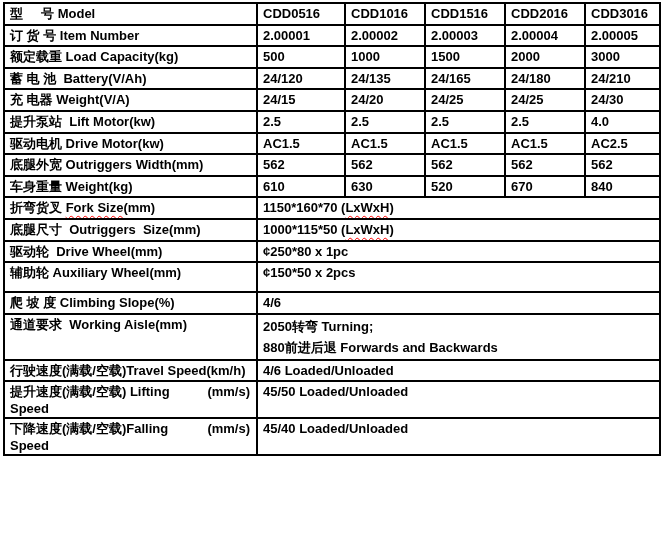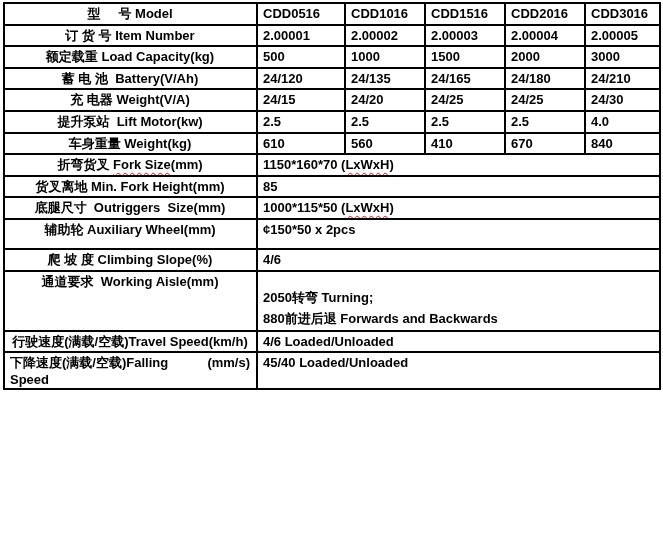--- a/index.html
+++ b/index.html
@@ -16,23 +16,23 @@
   col.c3{width:80px}col.c4{width:80px}col.c5{width:75px}
   tr{height:21.6px;}
   tr.tall-aux{height:30px;margin-left:8px;}
   tr.tall-2line{height:41px;}
   td{
     border:2px solid #000;
     font-size:13px;font-weight:bold;color:#000;
     padding:2px 5px 0 5px;vertical-align:top;line-height:16.5px;
     white-space:pre-wrap;overflow:hidden;
   }
-  .labwrap{display:flex;justify-content:center;align-items:flex-start;}
+  .labwrap{display:flex;justify-content:flex-start;align-items:flex-start;}
   .unit{white-space:pre;padding-right:1px;}
-  td.multiline{line-height:21.5px;padding-top:15px;}
+  td.multiline{line-height:21.5px;padding-top:1px;}
   .squiggle{
     text-decoration:underline;
     text-decoration-style:wavy;
     text-decoration-color:#ff0000;
     text-decoration-thickness:1px;
     text-underline-offset:3px;
     text-decoration-skip-ink:none;
   }
 </style>
 </head>
@@ -90,53 +90,73 @@
       </tr>
       <tr>
         <td class="label-cell"><div class="labwrap"><span class="lab">提升泵站  Lift Motor</span><span class="unit">(kw)</span></div></td>
         <td class="val-cell">2.5</td>
         <td class="val-cell">2.5</td>
         <td class="val-cell">2.5</td>
         <td class="val-cell">2.5</td>
         <td class="val-cell">4.0</td>
       </tr>
       <tr>
+        <td class="label-cell"><div class="labwrap"><span class="lab">驱动电机 Drive Motor</span><span class="unit">(kw)</span></div></td>
+        <td class="val-cell">AC1.5</td>
+        <td class="val-cell">AC1.5</td>
+        <td class="val-cell">AC1.5</td>
+        <td class="val-cell">AC1.5</td>
+        <td class="val-cell">AC2.5</td>
+      </tr>
+      <tr>
+        <td class="label-cell"><div class="labwrap"><span class="lab">底腿外宽 Outriggers Width</span><span class="unit">(mm)</span></div></td>
+        <td class="val-cell">562</td>
+        <td class="val-cell">562</td>
+        <td class="val-cell">562</td>
+        <td class="val-cell">562</td>
+        <td class="val-cell">562</td>
+      </tr>
+      <tr>
         <td class="label-cell"><div class="labwrap"><span class="lab">车身重量 Weight</span><span class="unit">(kg)</span></div></td>
         <td class="val-cell">610</td>
-        <td class="val-cell">560</td>
-        <td class="val-cell">410</td>
+        <td class="val-cell">630</td>
+        <td class="val-cell">520</td>
         <td class="val-cell">670</td>
         <td class="val-cell">840</td>
       </tr>
       <tr>
         <td class="label-cell"><div class="labwrap"><span class="lab">折弯货叉 <span class="squiggle">Fork Size</span></span><span class="unit">(mm)</span></div></td>
         <td class="val-cell" colspan="5">1150*160*70 (<span class="squiggle">LxWxH</span>)</td>
       </tr>
       <tr>
-        <td class="label-cell"><div class="labwrap"><span class="lab">货叉离地 Min. Fork Height</span><span class="unit">(mm)</span></div></td>
-        <td class="val-cell" colspan="5">85</td>
+        <td class="label-cell"><div class="labwrap"><span class="lab">底腿尺寸  Outriggers  Size</span><span class="unit">(mm)</span></div></td>
+        <td class="val-cell" colspan="5">1000*115*50 (<span class="squiggle">LxWxH</span>)</td>
       </tr>
       <tr>
-        <td class="label-cell"><div class="labwrap"><span class="lab">底腿尺寸  Outriggers  Size</span><span class="unit">(mm)</span></div></td>
-        <td class="val-cell" colspan="5">1000*115*50 (<span class="squiggle">LxWxH</span>)</td>
+        <td class="label-cell"><div class="labwrap"><span class="lab">驱动轮  Drive Wheel</span><span class="unit">(mm)</span></div></td>
+        <td class="val-cell" colspan="5">¢250*80 x 1pc</td>
       </tr>
       <tr class="tall-aux">
         <td class="label-cell"><div class="labwrap"><span class="lab">辅助轮 Auxiliary Wheel</span><span class="unit">(mm)</span></div></td>
         <td class="val-cell" colspan="5">¢150*50 x 2pcs</td>
       </tr>
       <tr>
         <td class="label-cell"><div class="labwrap"><span class="lab">爬 坡 度 Climbing Slope</span><span class="unit">(%)</span></div></td>
         <td class="val-cell" colspan="5">4/6</td>
       </tr>
       <tr class="tall-2line">
         <td class="label-cell"><div class="labwrap"><span class="lab">通道要求  Working Aisle</span><span class="unit">(mm)</span></div></td>
         <td class="val-cell multiline" colspan="5">2050转弯 Turning;<br>880前进后退 Forwards and Backwards</td>
       </tr>
       <tr>
         <td class="label-cell"><div class="labwrap"><span class="lab">行驶速度(满载/空载)Travel Speed</span><span class="unit">(km/h)</span></div></td>
         <td class="val-cell" colspan="5">4/6 Loaded/Unloaded</td>
       </tr>
       <tr>
+        <td class="label-cell"><div class="labwrap"><span class="lab">提升速度(满载/空载) Lifting Speed</span><span class="unit">(mm/s)</span></div></td>
+        <td class="val-cell" colspan="5">45/50 Loaded/Unloaded</td>
+      </tr>
+      <tr>
         <td class="label-cell"><div class="labwrap"><span class="lab">下降速度(满载/空载)Falling Speed</span><span class="unit">(mm/s)</span></div></td>
         <td class="val-cell" colspan="5">45/40 Loaded/Unloaded</td>
       </tr>
     </tbody>
 </table>
 
 </body></html>

